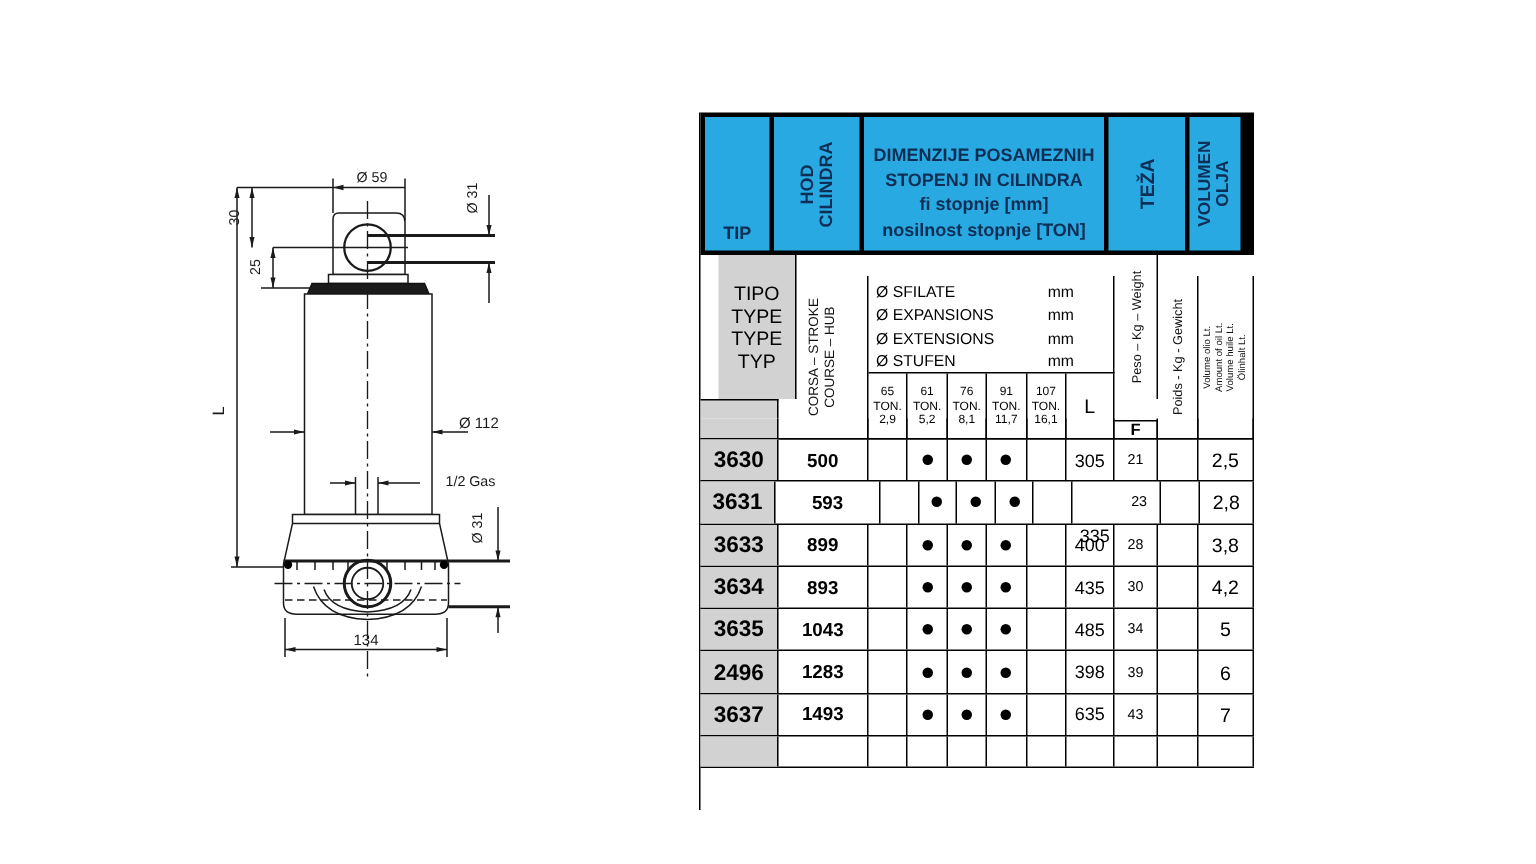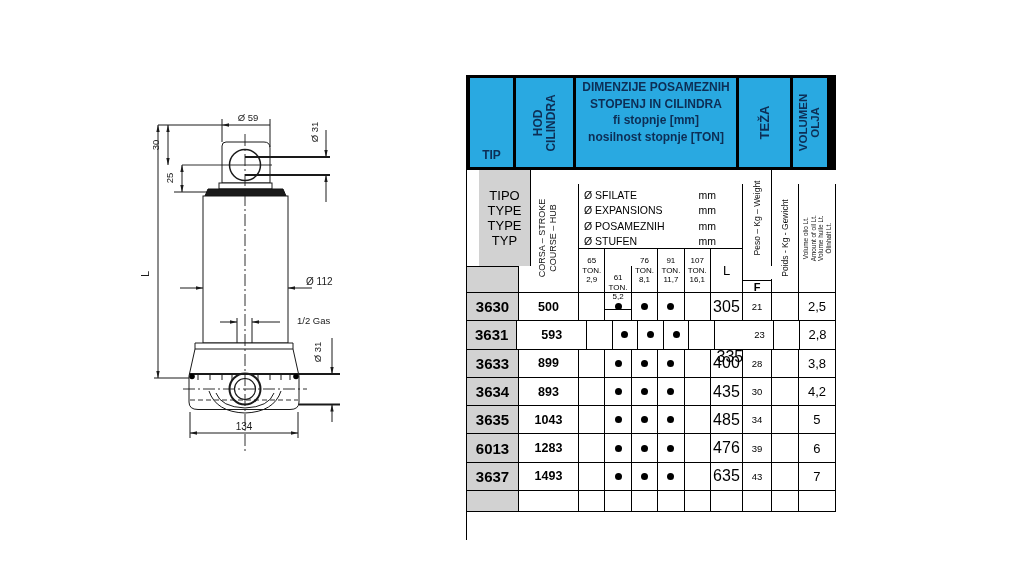--- a/index.html
+++ b/index.html
@@ -15,39 +15,39 @@
   .gray{background:var(--gray);}
   .cc{display:flex;align-items:center;justify-content:center;}
   
   #hdr1{position:absolute;left:0;top:0;width:369px;height:95px;background:#000;
         display:flex;gap:3px;padding:3px;box-sizing:border-box;}
   .cyan{background:var(--cyan);color:var(--navy);font-weight:bold;box-sizing:border-box;
         display:flex;align-items:center;justify-content:center;overflow:hidden;}
   .rot{transform:rotate(-90deg);white-space:nowrap;text-align:center;}
   .rotlines{display:flex;flex-direction:column;align-items:center;line-height:1.08;}
   #cell-tip{flex-direction:column;justify-content:flex-end;padding-bottom:5px;font-size:12px;}
-  #cell-dim{flex-direction:column;justify-content:flex-end;padding-bottom:22px;font-size:12px;line-height:16.5px;text-align:center;}
+  #cell-dim{flex-direction:column;justify-content:flex-end;padding-bottom:6px;font-size:12px;line-height:16.5px;text-align:center;}
   
   .h2cell{font-size:13px;color:#000;}
   #tipoCell{line-height:15px;text-align:center;}
   .corsa{font-size:9px;color:#111;line-height:11px;}
   #sfilateBox{padding:4px 2px 0 5px;font-size:10.5px;line-height:15.3px;color:#000;}
   #sfilateBox .ln{display:flex;justify-content:space-between;width:132px;}
   .toncell{font-size:8px;line-height:1.22;text-align:center;flex-direction:column;color:#000;}
   .tinyrot{font-size:8.5px;color:#111;}
   .volrot{font-size:6.4px;line-height:7.6px;color:#111;}
   #fCell{font-size:11px;font-weight:bold;}
   #lCell{font-size:13px;}
   
   #rowsWrap{position:absolute;left:0;top:204px;width:369px;}
   .drow{display:flex;border-bottom:1px solid #000;box-sizing:border-box;}
   .rc{box-sizing:border-box;border-right:1px solid #000;display:flex;align-items:center;justify-content:center;}
   .rc.tip{font-weight:bold;font-size:15px;background:var(--gray);}
   .rc.stroke{font-weight:bold;font-size:12.5px;}
-  .rc.lval{font-size:16px;text-align:right;}
+  .rc.lval{font-size:12px;text-align:right;}
   .rc.fval{font-size:9.5px;}
   .rc.vval{font-size:13px;}
   .dot{width:7px;height:7px;border-radius:50%;background:#000;}
   svg text{font-family:"Liberation Sans",sans-serif;fill:#1a1a1a;}
 </style>
 </head>
 <body>
 
 <div id="stage">
 
@@ -187,35 +187,35 @@
     <div class="abs br bb" id="sfilateBox" style="left:112px;top:95px;width:164px;height:65px;">
       <div class="ln">
           <span>Ø SFILATE</span>
           <span>mm</span>
         </div>
       <div class="ln">
           <span>Ø EXPANSIONS</span>
           <span>mm</span>
         </div>
       <div class="ln">
-          <span>Ø POSAMEZNIH</span>
+          <span>Ø EXTENSIONS</span>
           <span>mm</span>
         </div>
       <div class="ln">
           <span>Ø STUFEN</span>
           <span>mm</span>
         </div>
     </div>
 
     <div class="abs cc toncell br bb" style="left:112px;top:160px;width:26.4px;height:44px;">
       <div>65</div>
         <div>TON.</div>
         <div>2,9</div>
     </div>
-    <div class="abs cc toncell br bb" style="left:138.4px;top:177px;width:26.4px;height:44px;">
+    <div class="abs cc toncell br bb" style="left:138.4px;top:160px;width:26.4px;height:44px;">
       <div>61</div>
         <div>TON.</div>
         <div>5,2</div>
     </div>
     <div class="abs cc toncell br bb" style="left:164.8px;top:160px;width:26.4px;height:44px;">
       <div>76</div>
         <div>TON.</div>
         <div>8,1</div>
     </div>
     <div class="abs cc toncell br bb" style="left:191.2px;top:160px;width:26.4px;height:44px;">
@@ -353,34 +353,34 @@
           <div class="rc " style="width: 26.4px;">
             <span class="dot"></span>
           </div>
           <div class="rc " style="width: 26.4px;"></div>
           <div class="rc lval" style="width: 32px;">485</div>
           <div class="rc fval" style="width: 29px;">34</div>
           <div class="rc " style="width: 27px;"></div>
           <div class="rc vval" style="width: 37px;">5</div>
         </div>
         <div class="drow" style="height: 28.3px;">
-          <div class="rc tip" style="width: 52px;">6013</div>
+          <div class="rc tip" style="width: 52px;">2496</div>
           <div class="rc stroke" style="width: 60px;">1283</div>
           <div class="rc " style="width: 26.4px;"></div>
           <div class="rc " style="width: 26.4px;">
             <span class="dot"></span>
           </div>
           <div class="rc " style="width: 26.4px;">
             <span class="dot"></span>
           </div>
           <div class="rc " style="width: 26.4px;">
             <span class="dot"></span>
           </div>
           <div class="rc " style="width: 26.4px;"></div>
-          <div class="rc lval" style="width: 32px;">476</div>
+          <div class="rc lval" style="width: 32px;">398</div>
           <div class="rc fval" style="width: 29px;">39</div>
           <div class="rc " style="width: 27px;"></div>
           <div class="rc vval" style="width: 37px;">6</div>
         </div>
         <div class="drow" style="height: 28.3px;">
           <div class="rc tip" style="width: 52px;">3637</div>
           <div class="rc stroke" style="width: 60px;">1493</div>
           <div class="rc " style="width: 26.4px;"></div>
           <div class="rc " style="width: 26.4px;">
             <span class="dot"></span>

